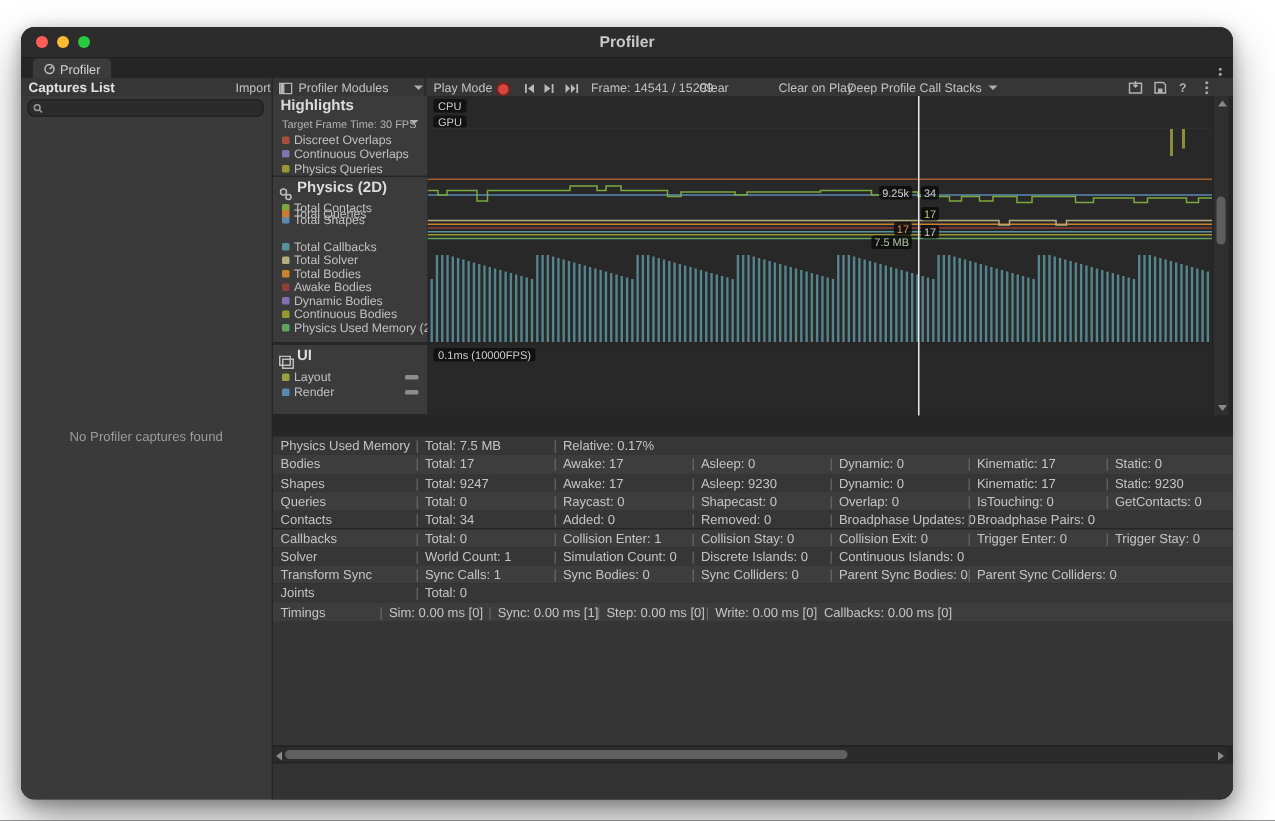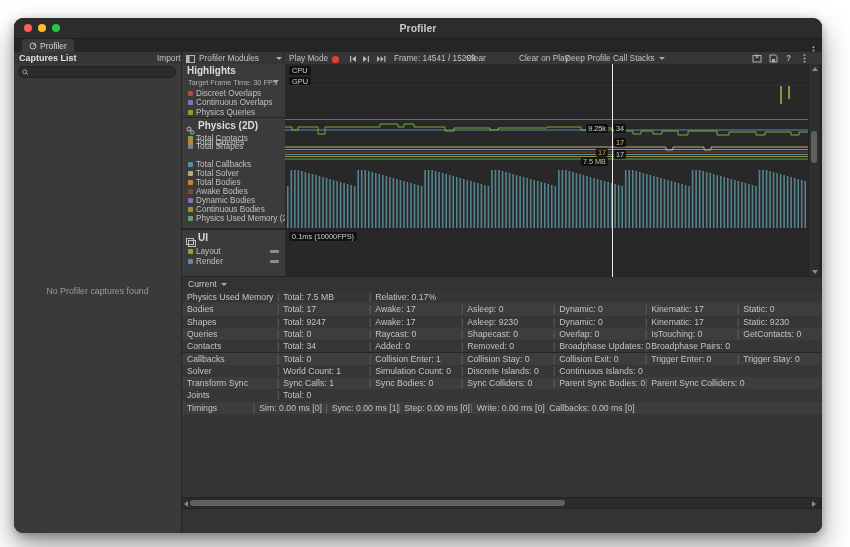--- a/index.html
+++ b/index.html
@@ -441,23 +441,20 @@
         <span class="marker" style="top: 86px; color: rgb(207, 207, 207); left: 432px;">17</span>
         <span class="marker" style="top: 93px; color: rgb(183, 199, 168); left: 426px; transform: translateX(-100%);">7.5 MB</span>
       </div>
 
     <div class="vscroll">
       <i class="sarrow up"></i>
       <div class="vthumb"></div>
       <i class="sarrow down"></i>
     </div>
 
-    <div class="current-bar">
-      <span>Current</span><i class="arrow-down"></i>
-    </div>
     <div id="stats-rows">
         <div class="srow" style="top: 0px;">
           <span class="slabel">Physics Used Memory</span>
           <span class="scell" style="left: 95px;"><span class="sep">|</span><span>Total: 7.5 MB</span></span>
           <span class="scell" style="left: 187px;"><span class="sep">|</span><span>Relative: 0.17%</span></span>
         </div>
         <div class="srow alt" style="top: 12.3px;">
           <span class="slabel">Bodies</span>
           <span class="scell" style="left: 95px;"><span class="sep">|</span><span>Total: 17</span></span>
           <span class="scell" style="left: 187px;"><span class="sep">|</span><span>Awake: 17</span></span>

